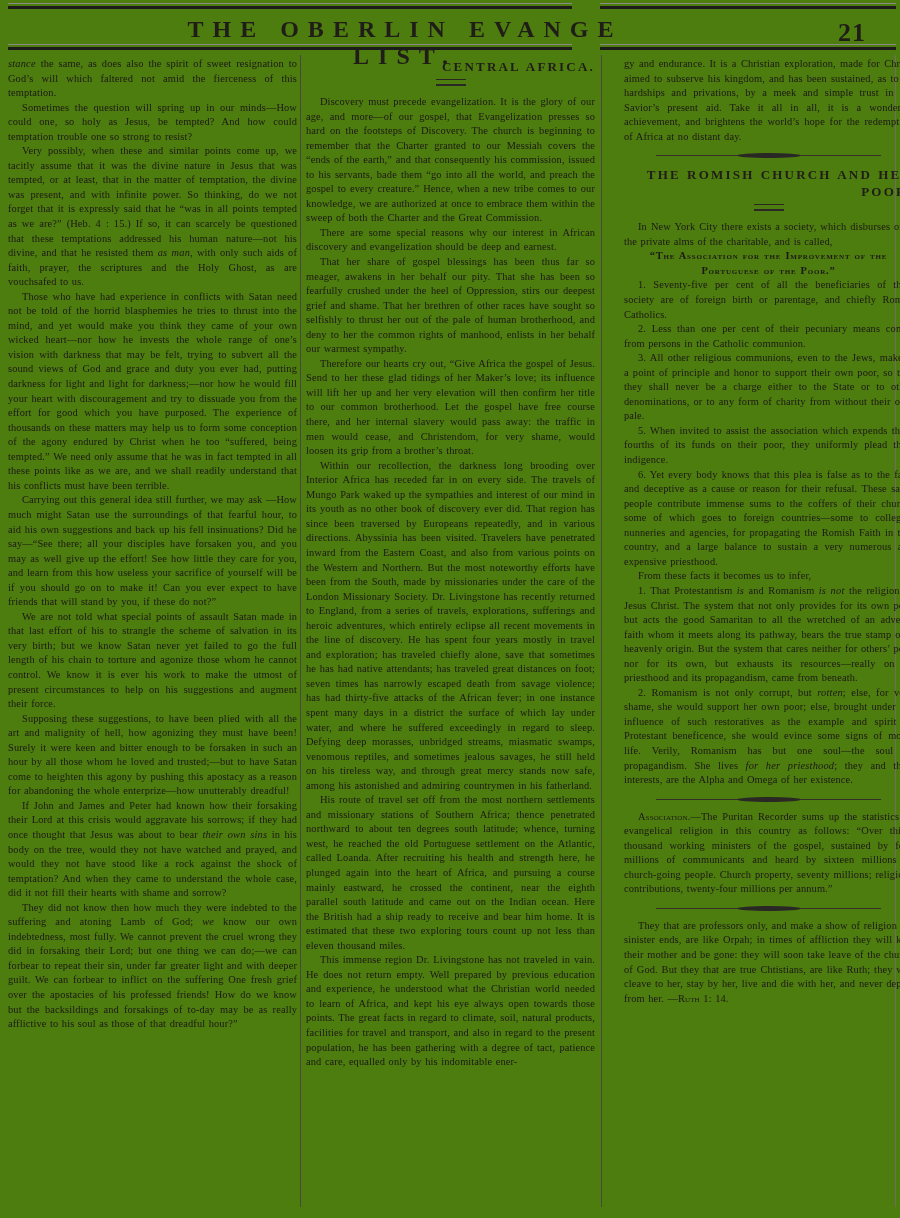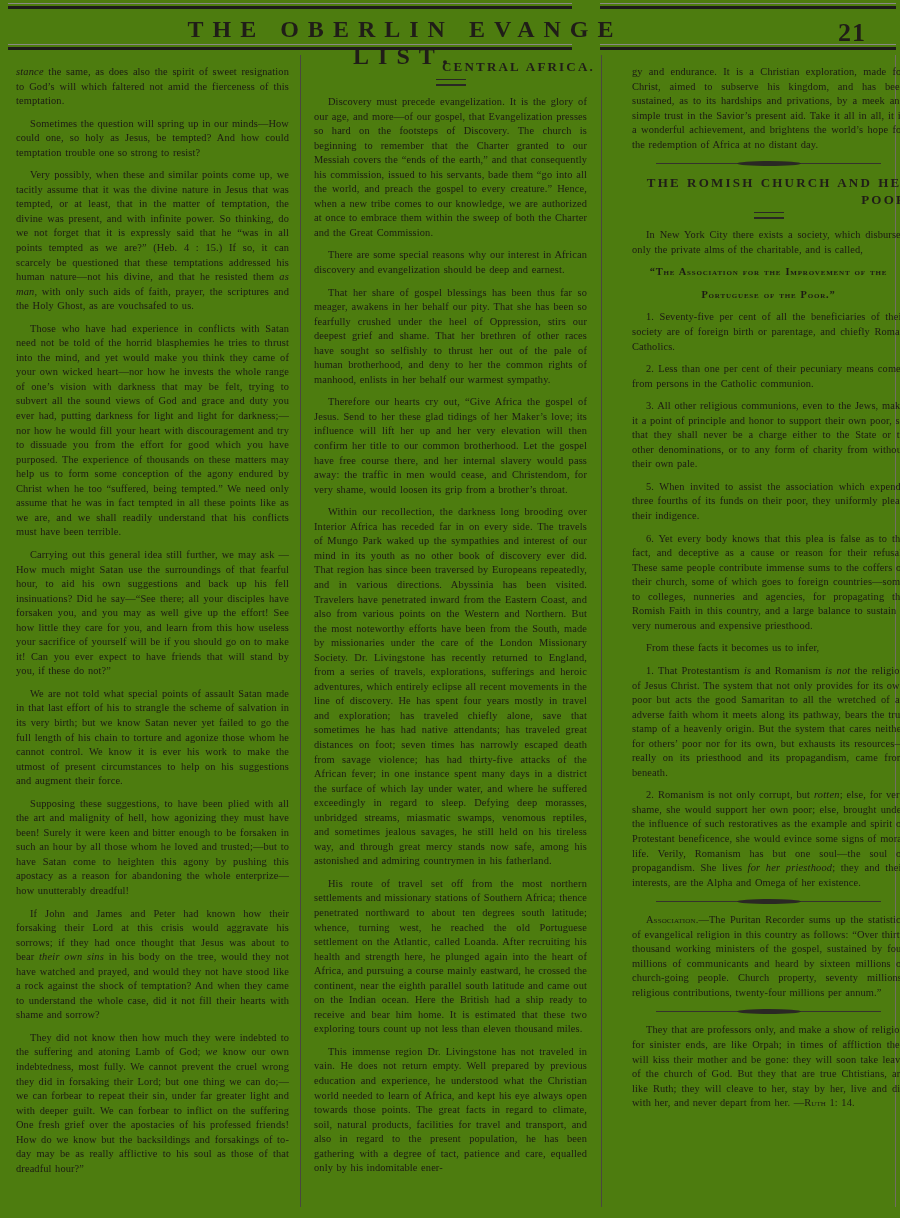--- a/index.html
+++ b/index.html
@@ -32,21 +32,21 @@
     font-size:10.4px;line-height:14.55px;
     text-align:justify;letter-spacing:0.12px;word-spacing:0.8px;
   }
   .col-1{left:8px;}
   .col-2{left:306px;}
   .col-3{left:624px;}
   .vrule{position:absolute;top:55px;width:1px;height:1152px;background:#4a473f;}
   .vrule-1{left:300px;}
   .vrule-2{left:601px;}
   .vrule-edge{left:895px;background:#716d63;}
-  p{margin:8px;text-indent:14px;}
+  p{margin:0;text-indent:14px;}
   p.cont{text-indent:0;}
   
   .article-head{
     text-align:right;font-weight:bold;font-size:13px;
     letter-spacing:2.2px;line-height:17px;text-indent:0;
     margin:1px 0 0 0;color:#201d18;
   }
   .stub{
     width:30px;height:4px;margin:4px auto 9px auto;
     border-top:1px solid #2a2824;border-bottom:2px solid #2a2824;

